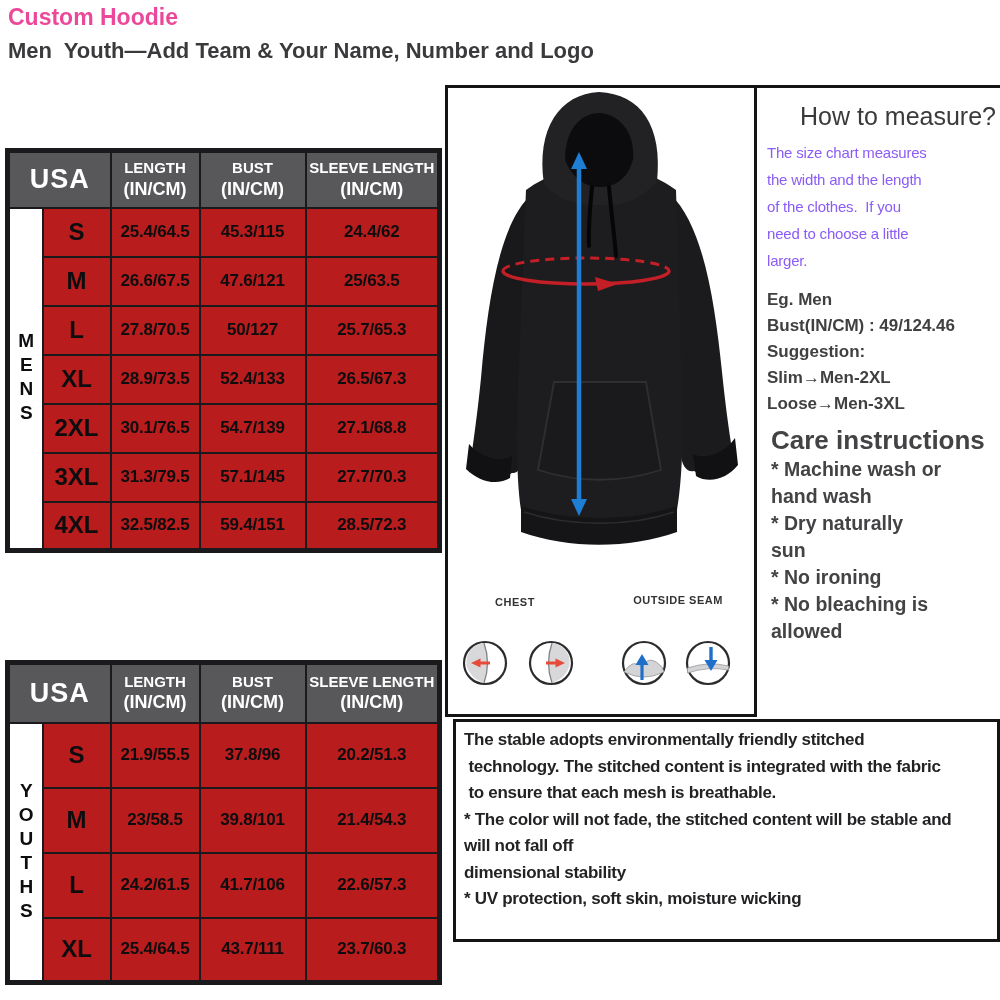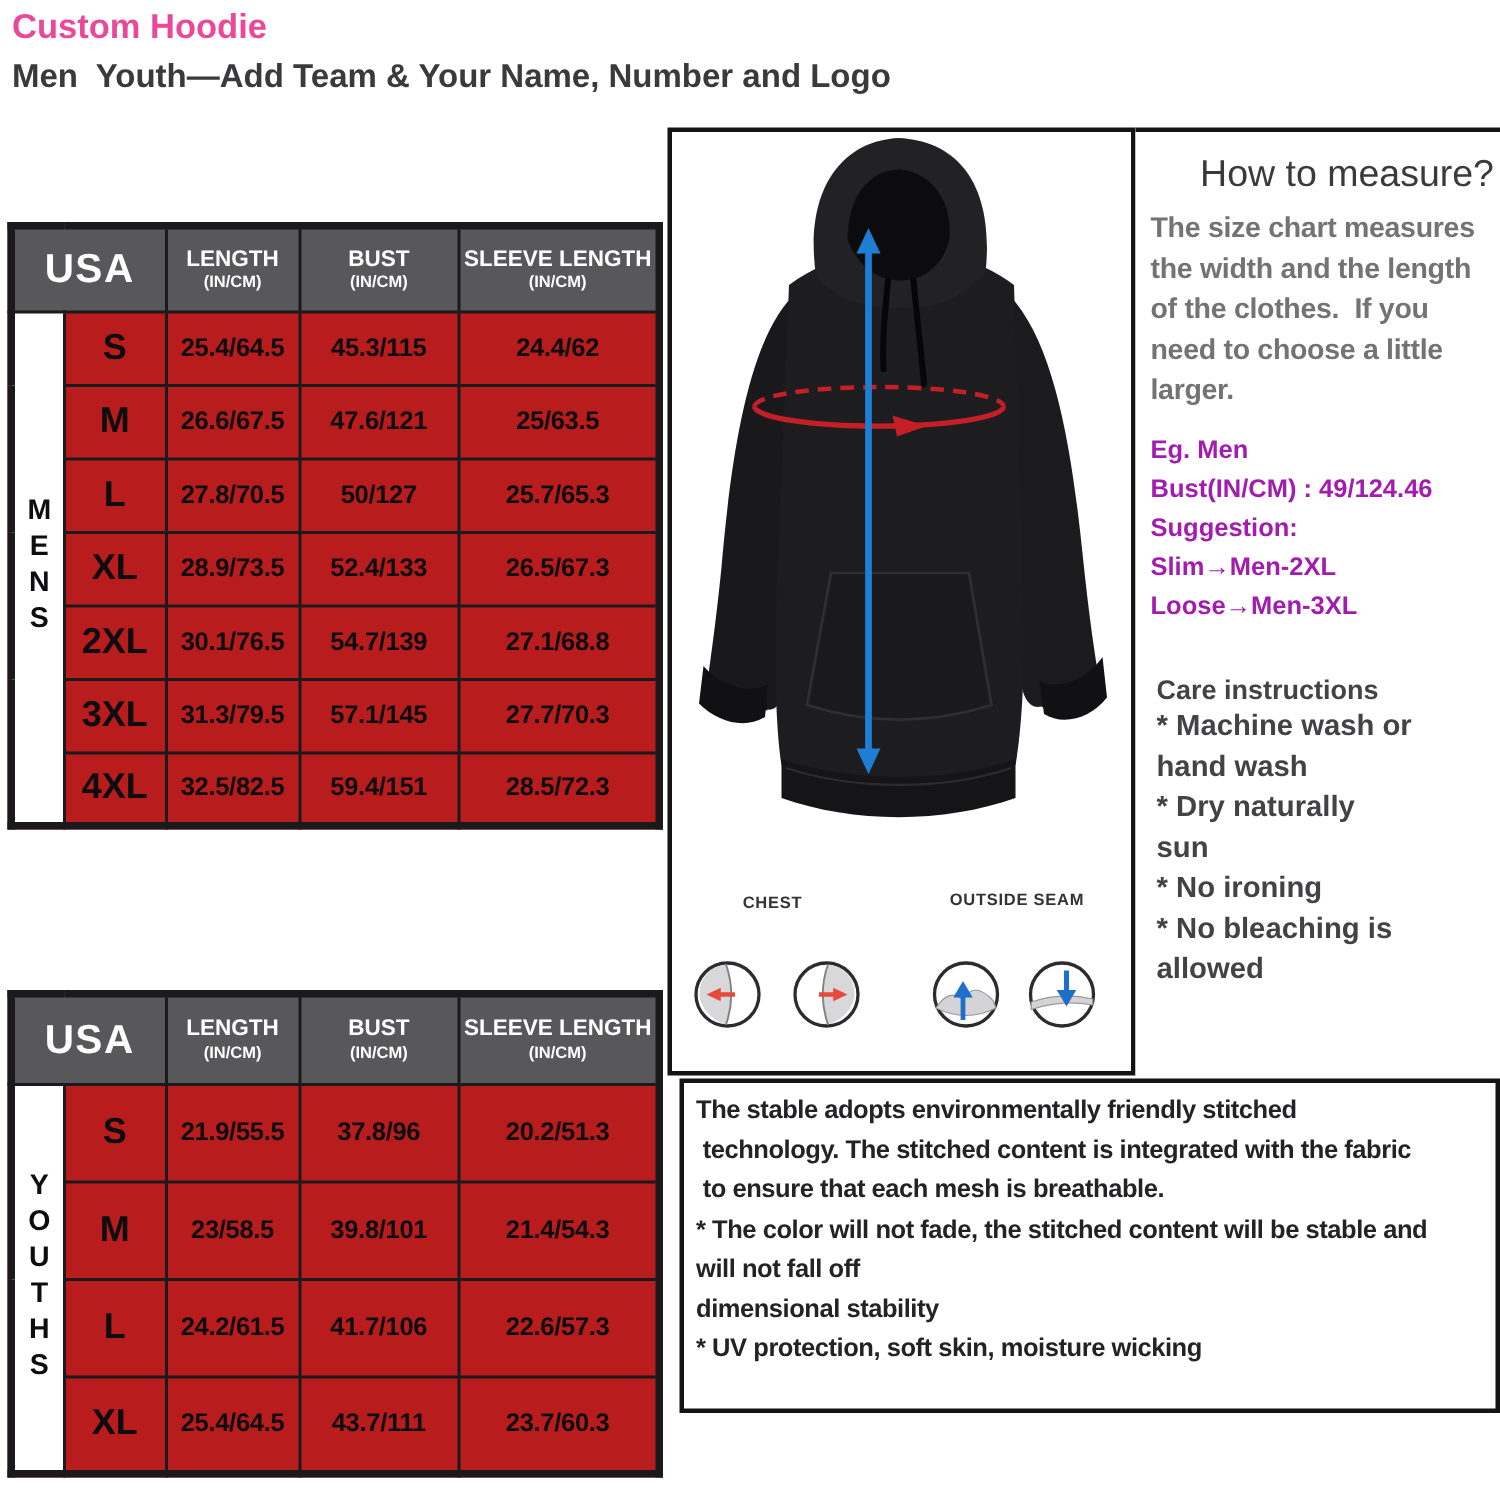--- a/index.html
+++ b/index.html
@@ -16,40 +16,40 @@
   #mens-table{top:148px;}
   #youths-table{top:660px;}
   .size-table th,.size-table td{border:2px solid #1a1a1c;text-align:center;vertical-align:middle;padding:0;color:#0d0d0f;}
   .size-table thead th{background:#58585a;color:#fff;}
   #mens-table thead tr{height:57px;}
   #mens-table tbody tr{height:49px;}
   #youths-table thead tr{height:60px;}
   #youths-table tbody tr{height:65px;}
   .th-usa{font-size:27px;font-weight:bold;letter-spacing:1px;}
   .th-col{font-size:15px;font-weight:bold;line-height:1.25;}
-  .th-sub{font-size:11px;font-weight:bold;}
+  .th-sub{font-size:18px;font-weight:bold;}
   .vlabel{writing-mode:vertical-lr;text-orientation:upright;font-weight:bold;font-size:19px;
           letter-spacing:3px;background:#fff;}
   .size-cell{font-size:24px;font-weight:bold;}
   .val-cell{font-size:17px;font-weight:bold;letter-spacing:-0.2px;}
 
   
   #mid-box{position:absolute;left:445px;top:85px;width:312px;height:632px;border:3px solid #141414;
            box-sizing:border-box;background:#fff;}
   #measure-panel{position:absolute;left:757px;top:85px;width:243px;height:632px;
                  border-top:3px solid #141414;box-sizing:border-box;background:#fff;}
   #fabric-panel{position:absolute;left:453px;top:719px;width:547px;height:223px;border:3px solid #141414;
                 box-sizing:border-box;background:#fff;padding:5px 0 0 8px;}
 
   .htm-heading{margin:14px 4px 8px;text-align:right;font-size:25px;font-weight:normal;color:#3a3a3c;}
-  .htm-line{padding-left:10px;font-size:19px;font-weight:bold;color:#737373;line-height:27px;
+  .htm-line{padding-left:10px;font-size:15px;font-weight:normal;color:#8b5cf6;line-height:27px;
             white-space:pre;letter-spacing:-0.2px;}
   .eg-block{margin-top:13px;}
-  .eg-line{padding-left:10px;font-size:17px;font-weight:bold;color:#a21caf;line-height:26px;white-space:pre;}
-  .care-heading{padding-left:14px;margin-top:33px;font-size:18px;font-weight:bold;color:#434345;}
+  .eg-line{padding-left:10px;font-size:17px;font-weight:bold;color:#404040;line-height:26px;white-space:pre;}
+  .care-heading{padding-left:14px;margin-top:8px;font-size:26px;font-weight:bold;color:#434345;}
   .care-line{padding-left:14px;font-size:19.5px;font-weight:bold;color:#434345;line-height:27px;white-space:pre;}
   .fab-line{font-size:17px;font-weight:bold;color:#232325;line-height:26.5px;white-space:pre;letter-spacing:-0.3px;}
 
   .diagram-label{position:absolute;font-size:11px;font-weight:bold;color:#333335;letter-spacing:0.5px;
                  text-align:center;white-space:pre;}
   #chest-label{left:11px;top:508px;width:112px;}
   #seam-label{left:146px;top:506px;width:168px;}
   .measure-icon{position:absolute;width:48px;height:48px;}
   #icon-chest-left{left:13px;top:551px;}
   #icon-chest-right{left:79px;top:551px;}

